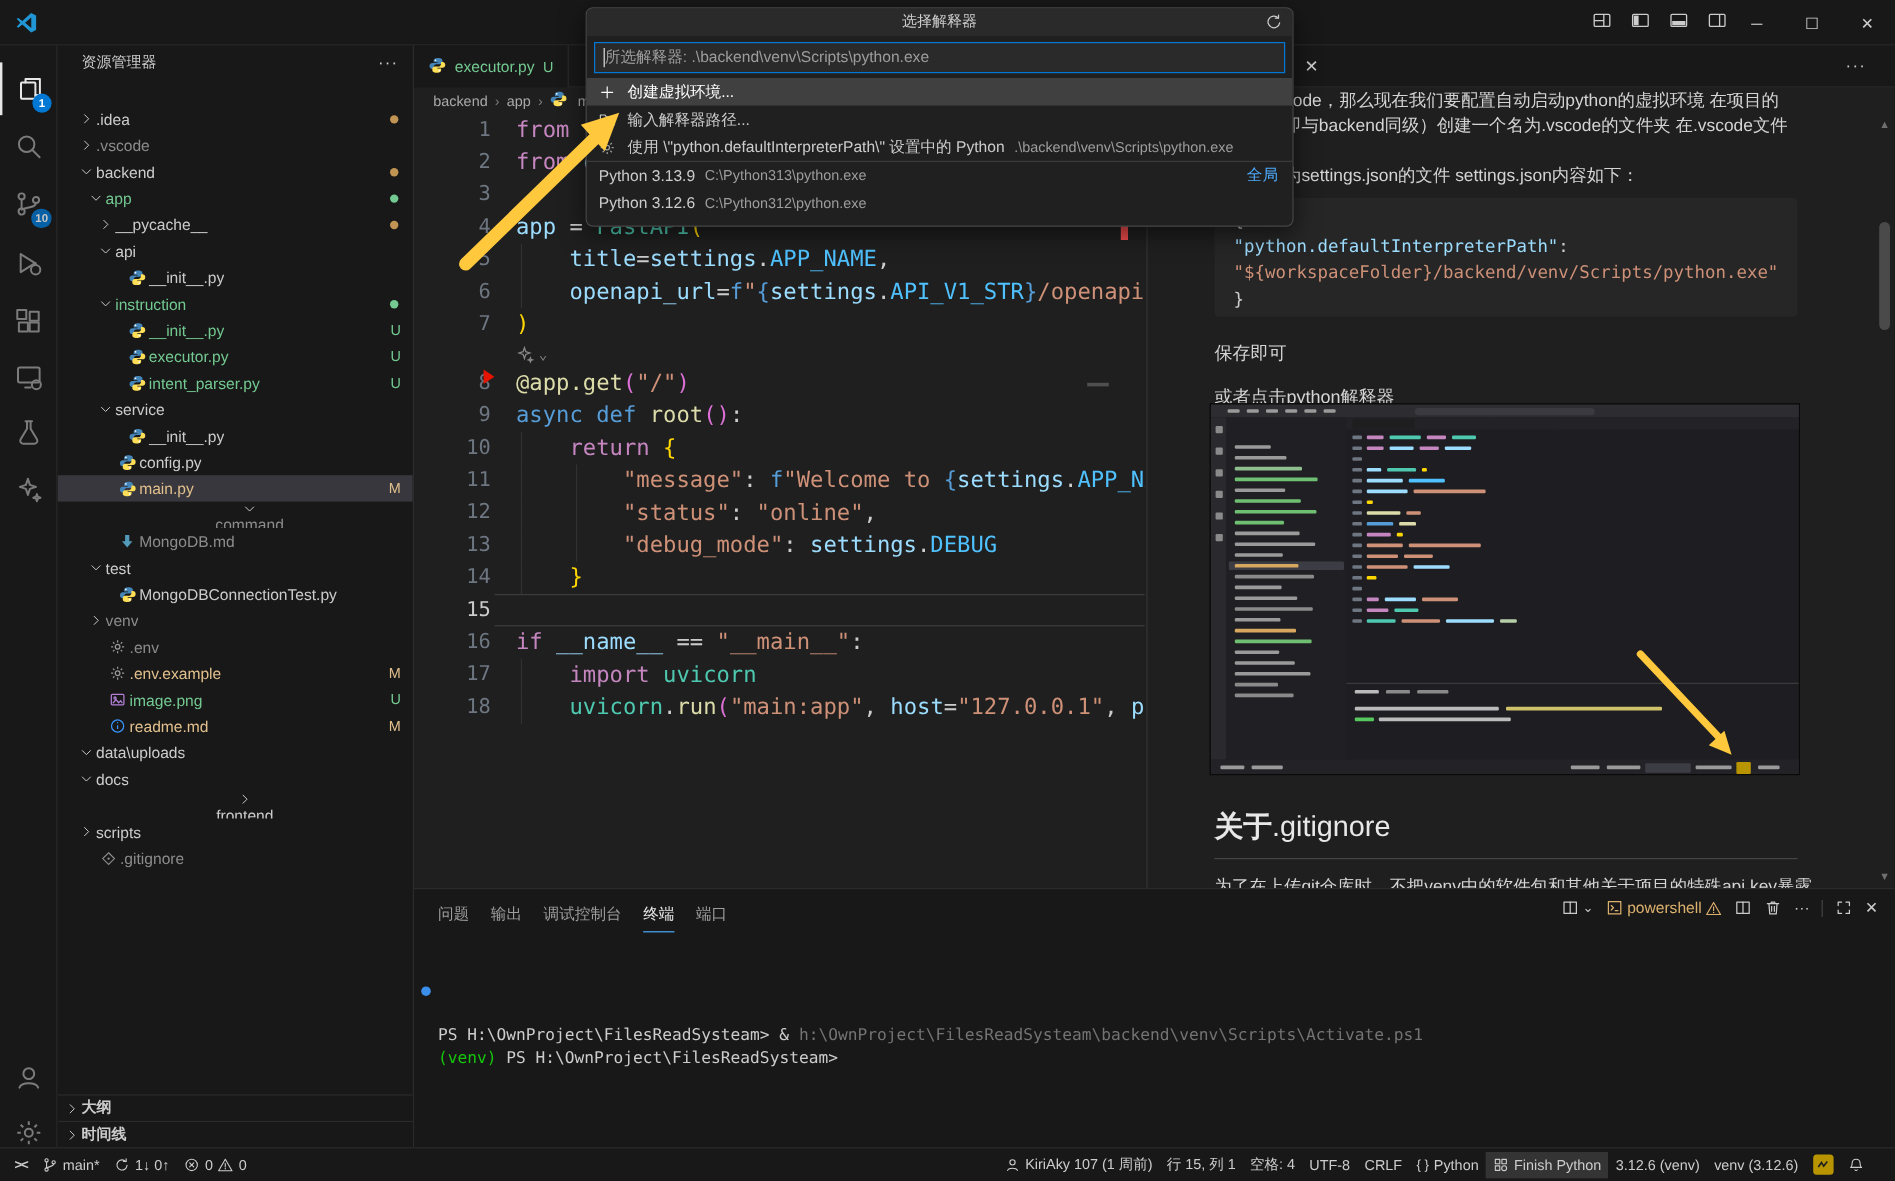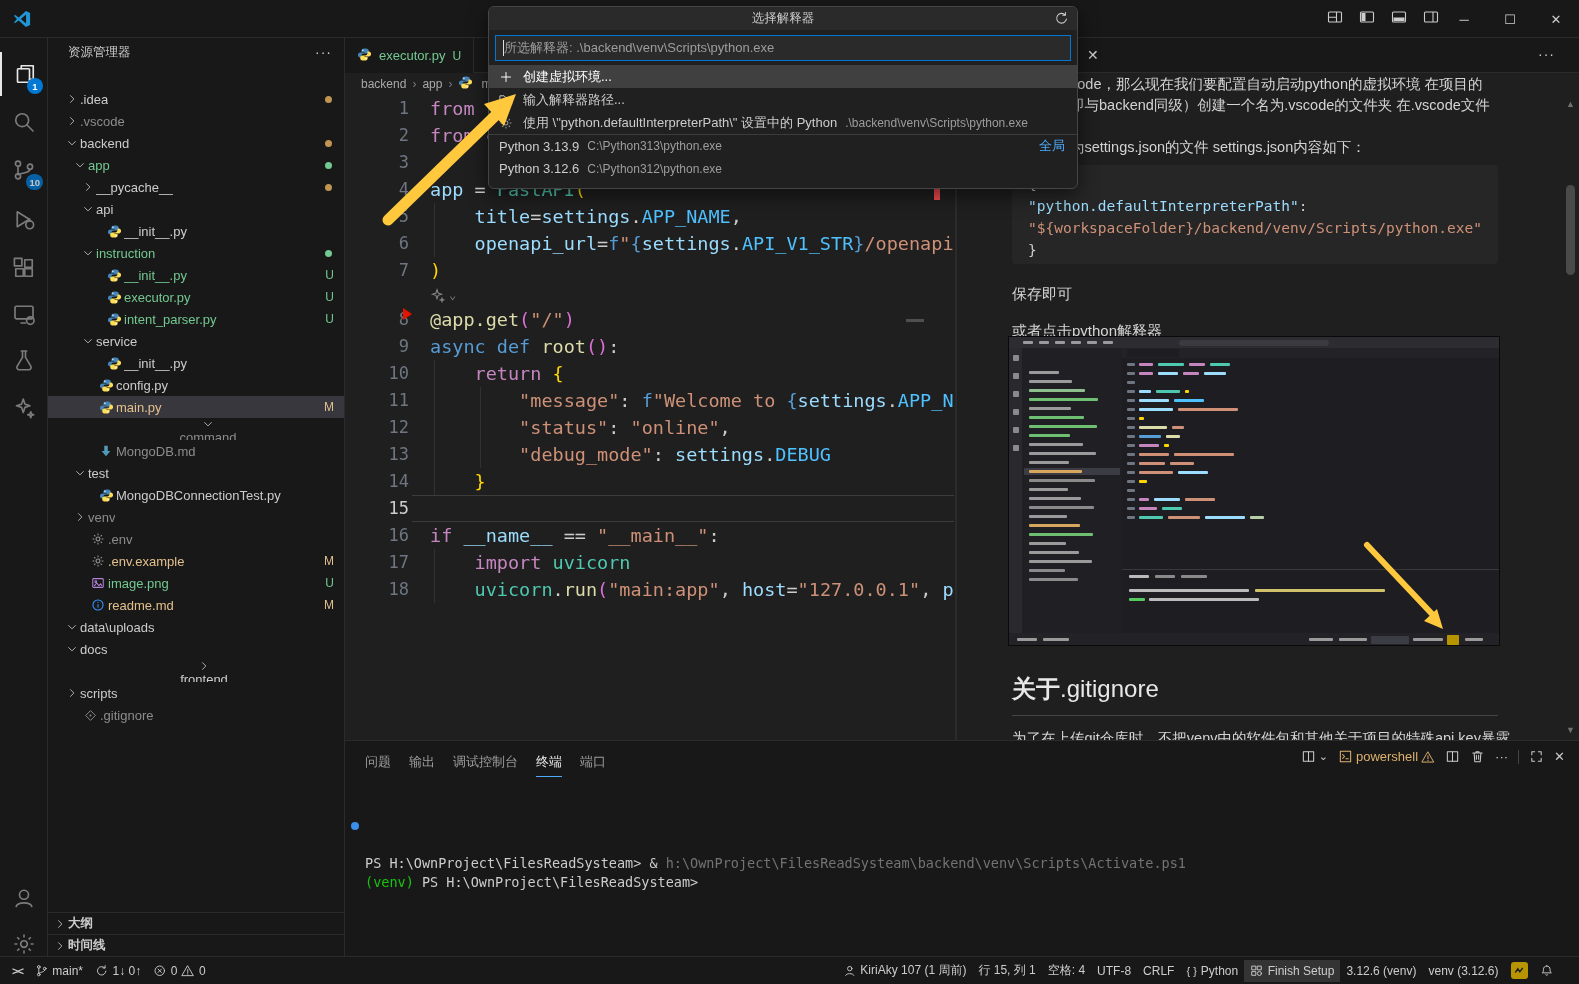--- a/index.html
+++ b/index.html
@@ -888,21 +888,21 @@
         </div>
         <div class="sb-item hl">
           <span style="display: inline-flex;">
             <svg width="13.5" height="13.5" viewBox="0 0 16 16" fill="none" stroke="#cccccc" stroke-width="1.1" stroke-linecap="round" stroke-linejoin="round">
               <rect x="2.5" y="2.5" width="4.4" height="4.4"></rect>
               <rect x="9" y="2.5" width="4.4" height="4.4"></rect>
               <rect x="2.5" y="9" width="4.4" height="4.4"></rect>
               <circle cx="11.2" cy="11.2" r="2.4"></circle>
             </svg>
           </span>
-          <span>Finish Setup</span>
+          <span>Finish Python</span>
         </div>
         <div class="sb-item">
           <span>3.12.6 (venv)</span>
         </div>
         <div class="sb-item">
           <span>venv (3.12.6)</span>
         </div>
         <div class="sb-item">
           <span style="width: 17px; height: 17px; background: rgb(184, 149, 0); border-radius: 3px; display: inline-flex; align-items: center; justify-content: center;">
             <svg width="12" height="12" viewBox="0 0 16 16" fill="none" stroke="#1f1f1f" stroke-width="1.8">

